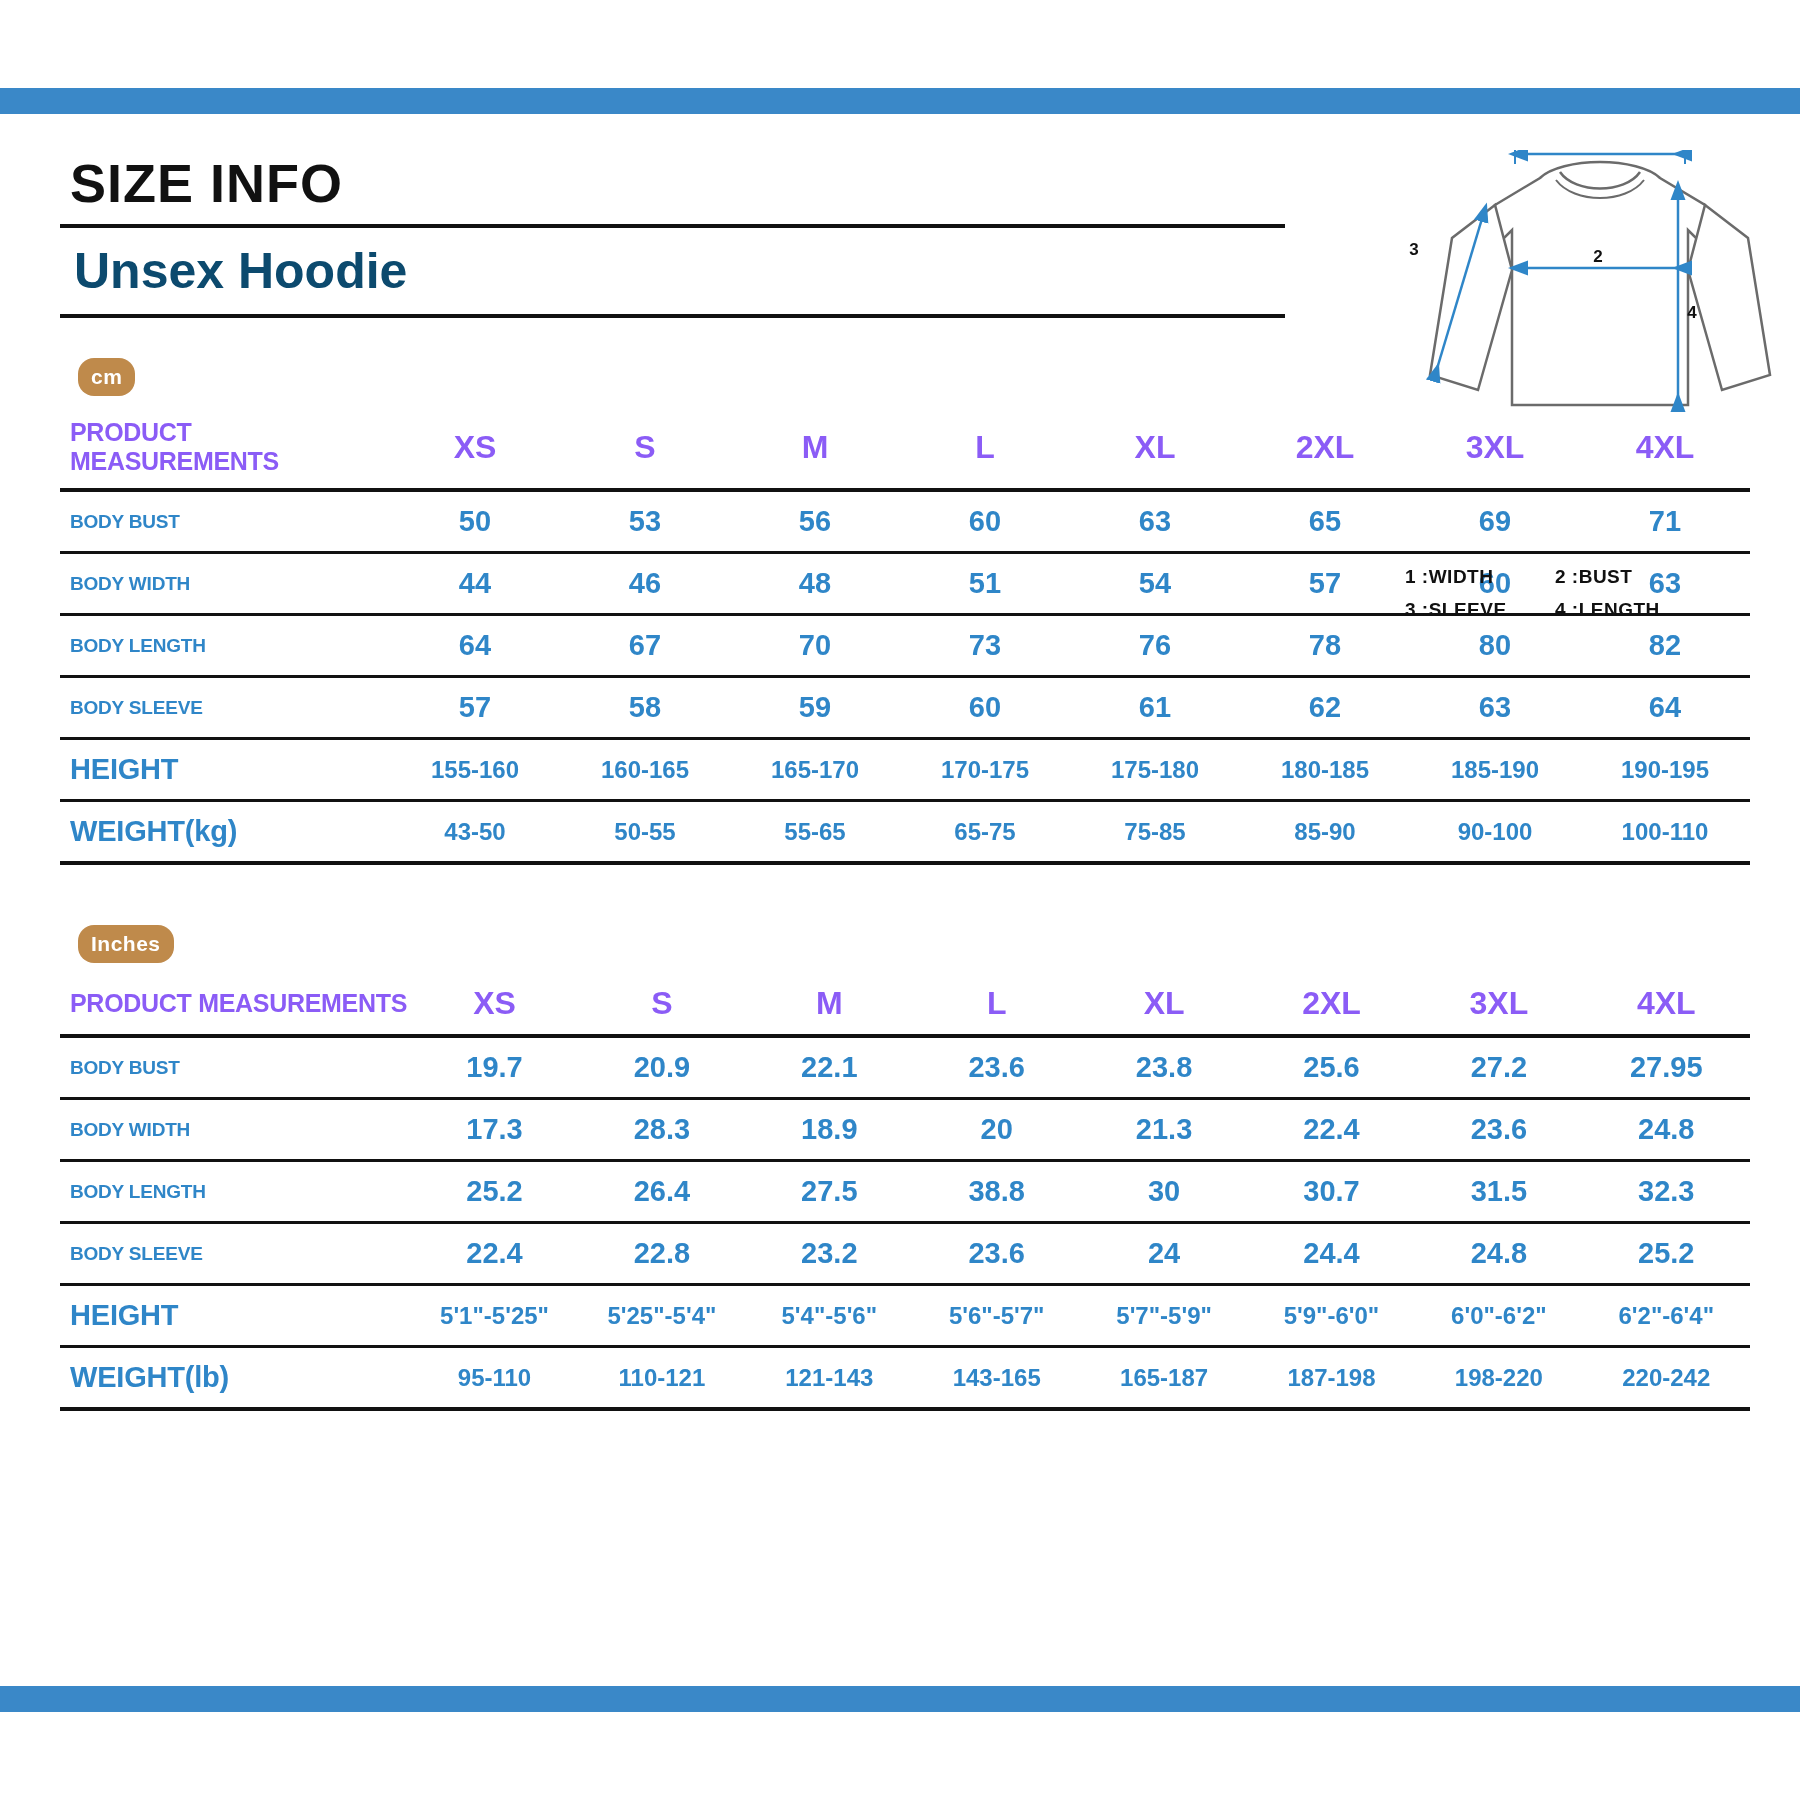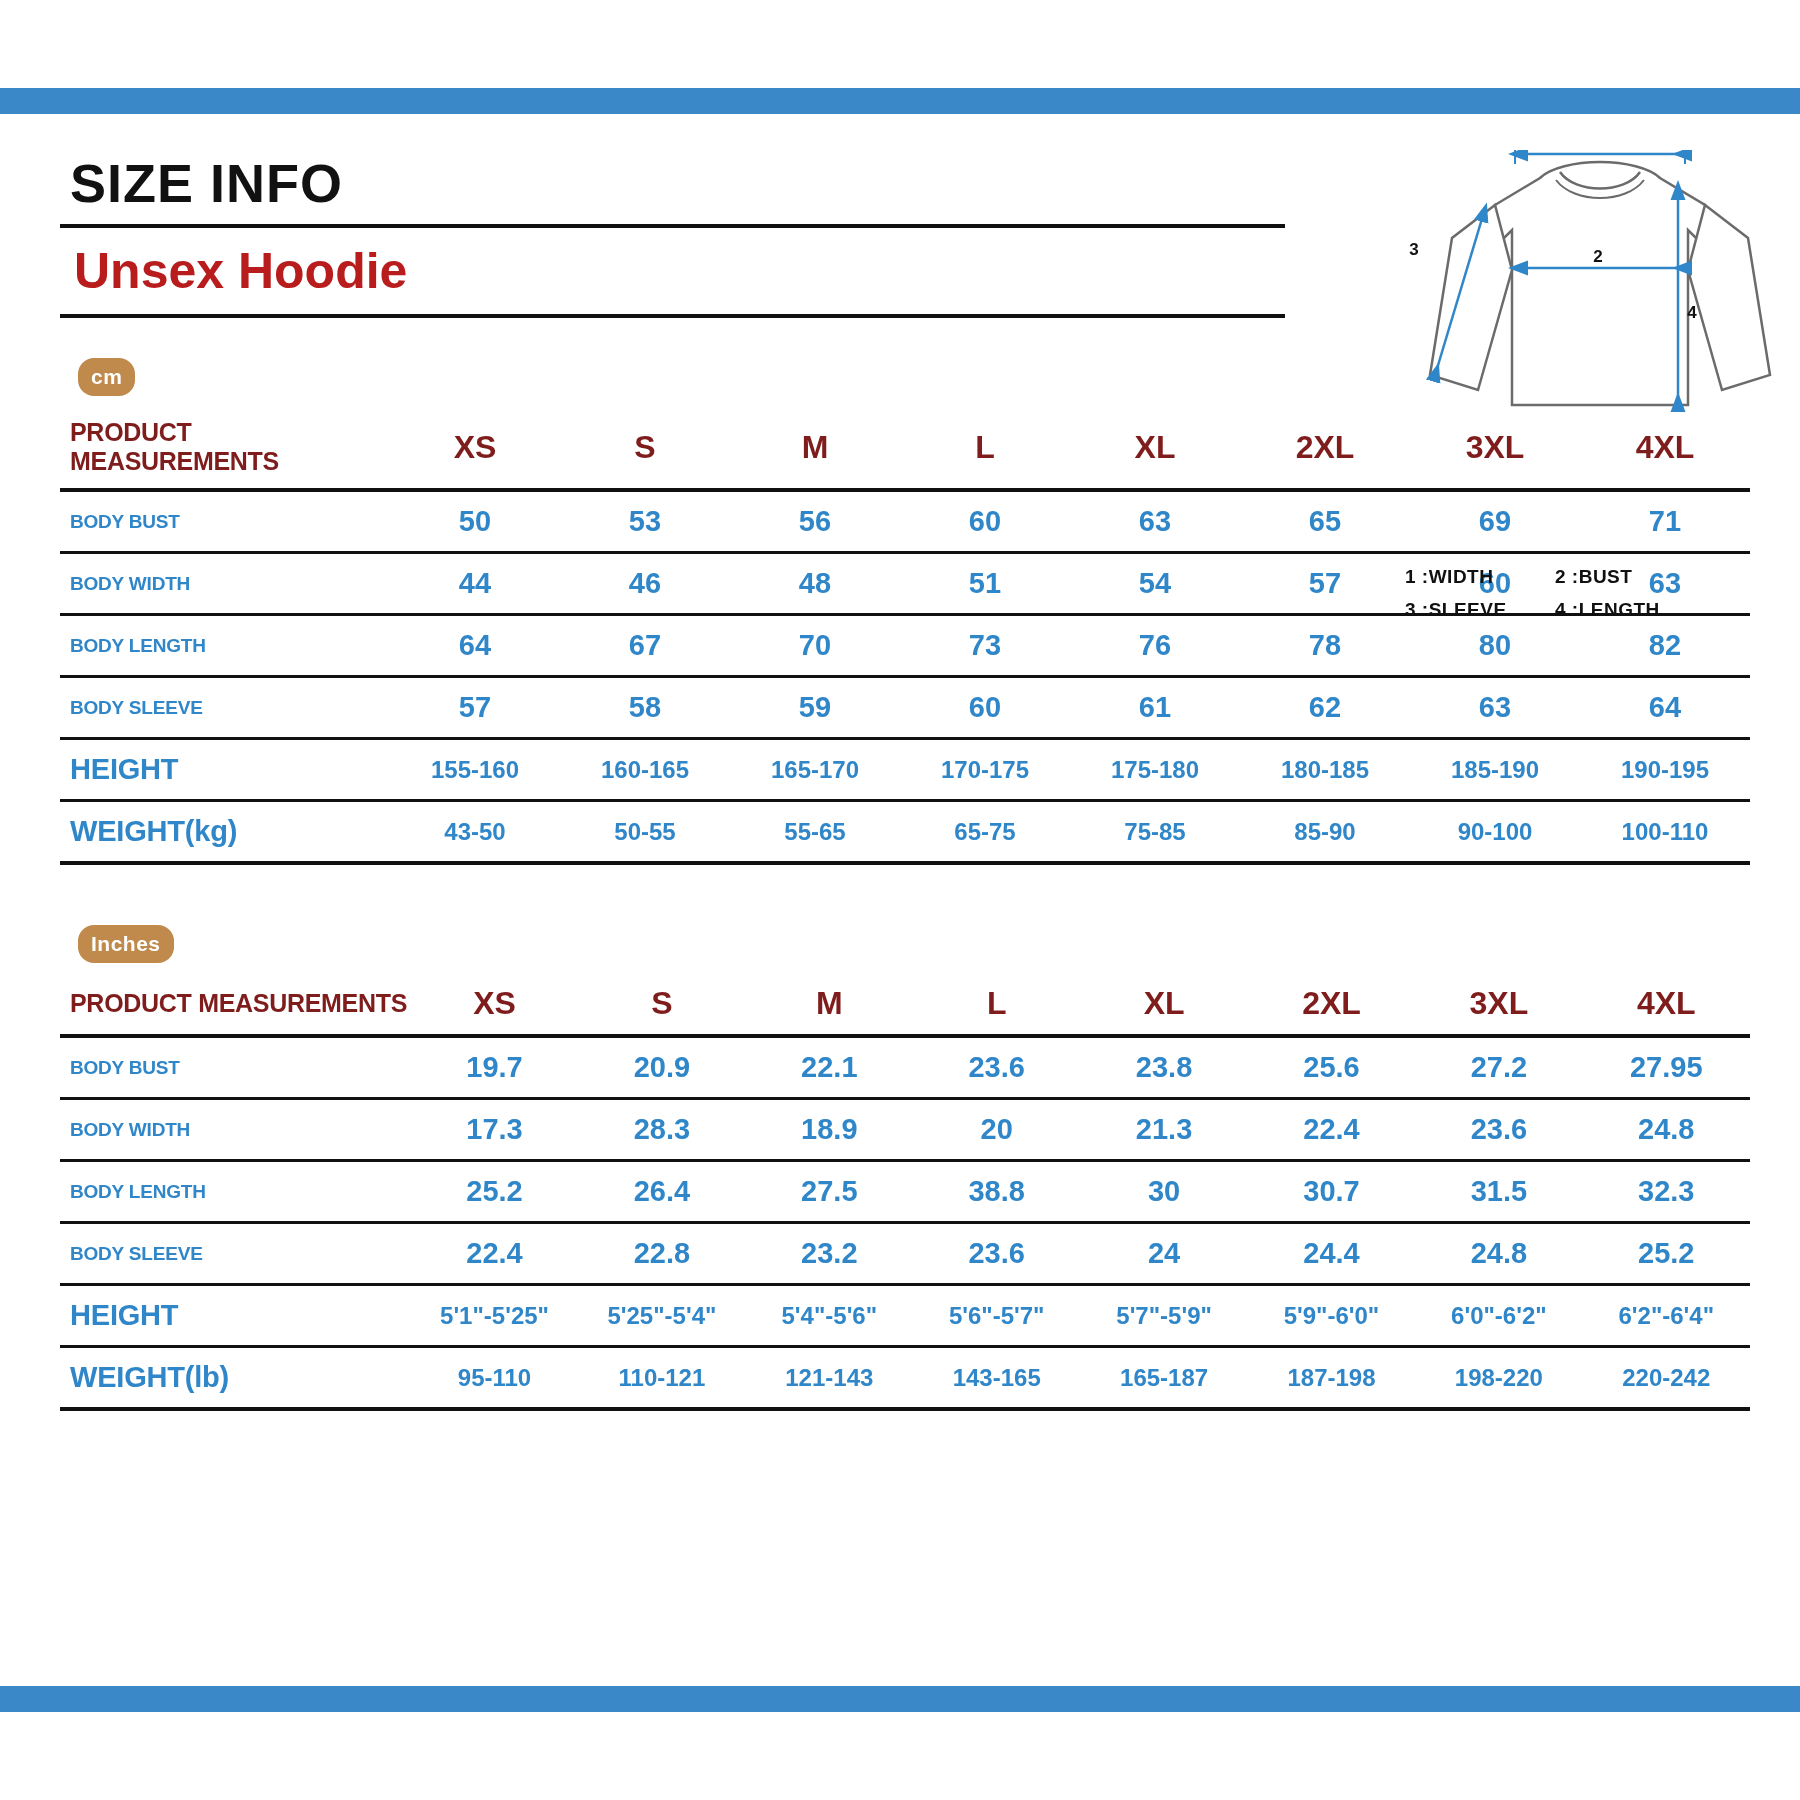--- a/index.html
+++ b/index.html
@@ -30,21 +30,21 @@
     position:relative;width:1230px;
   }
   .title-main{
     font-size:54px;font-weight:bold;letter-spacing:1px;color:#111;
     padding:12px 0 10px 10px;font-family:"Liberation Sans",sans-serif;
   }
   .rule{
     height:4px;background:#111;width:1225px;margin:0 0 0 0;
   }
   .title-sub{
-    font-size:50px;font-weight:bold;color:#b91c1c;padding:14px 0 14px 14px;
+    font-size:50px;font-weight:bold;color:#0c4a6e;padding:14px 0 14px 14px;
     font-family:"Liberation Sans",sans-serif;
   }
 
   
   .diagram{
     position:absolute;left:1340px;top:10px;width:400px;height:370px;
   }
   .legend{
     position:absolute;left:1345px;top:420px;width:400px;
     font-size:19px;font-weight:bold;color:#111;letter-spacing:.5px;
@@ -64,21 +64,21 @@
   .chip-wrap.second{margin-top:60px;}
 
   
   table{
     border-collapse:collapse;width:1690px;table-layout:fixed;
   }
   th,td{
     padding:0;margin:0;
   }
   .hdr-row th{
-    font-size:25px;font-weight:bold;color:#7f1d1d;text-align:center;
+    font-size:25px;font-weight:bold;color:#8b5cf6;text-align:center;
     padding:10px 0 12px 0;border-bottom:4px solid #111;
     font-family:"Liberation Sans",sans-serif;
   }
   .hdr-row th.label{
     text-align:left;font-size:25px;padding-left:10px;letter-spacing:-.3px;
   }
   .hdr-row th.sz{font-size:32px;}
   tbody td{
     font-size:29px;font-weight:bold;color:#2f86c8;text-align:center;
     padding:13px 0 13px 0;border-bottom:3px solid #111;

